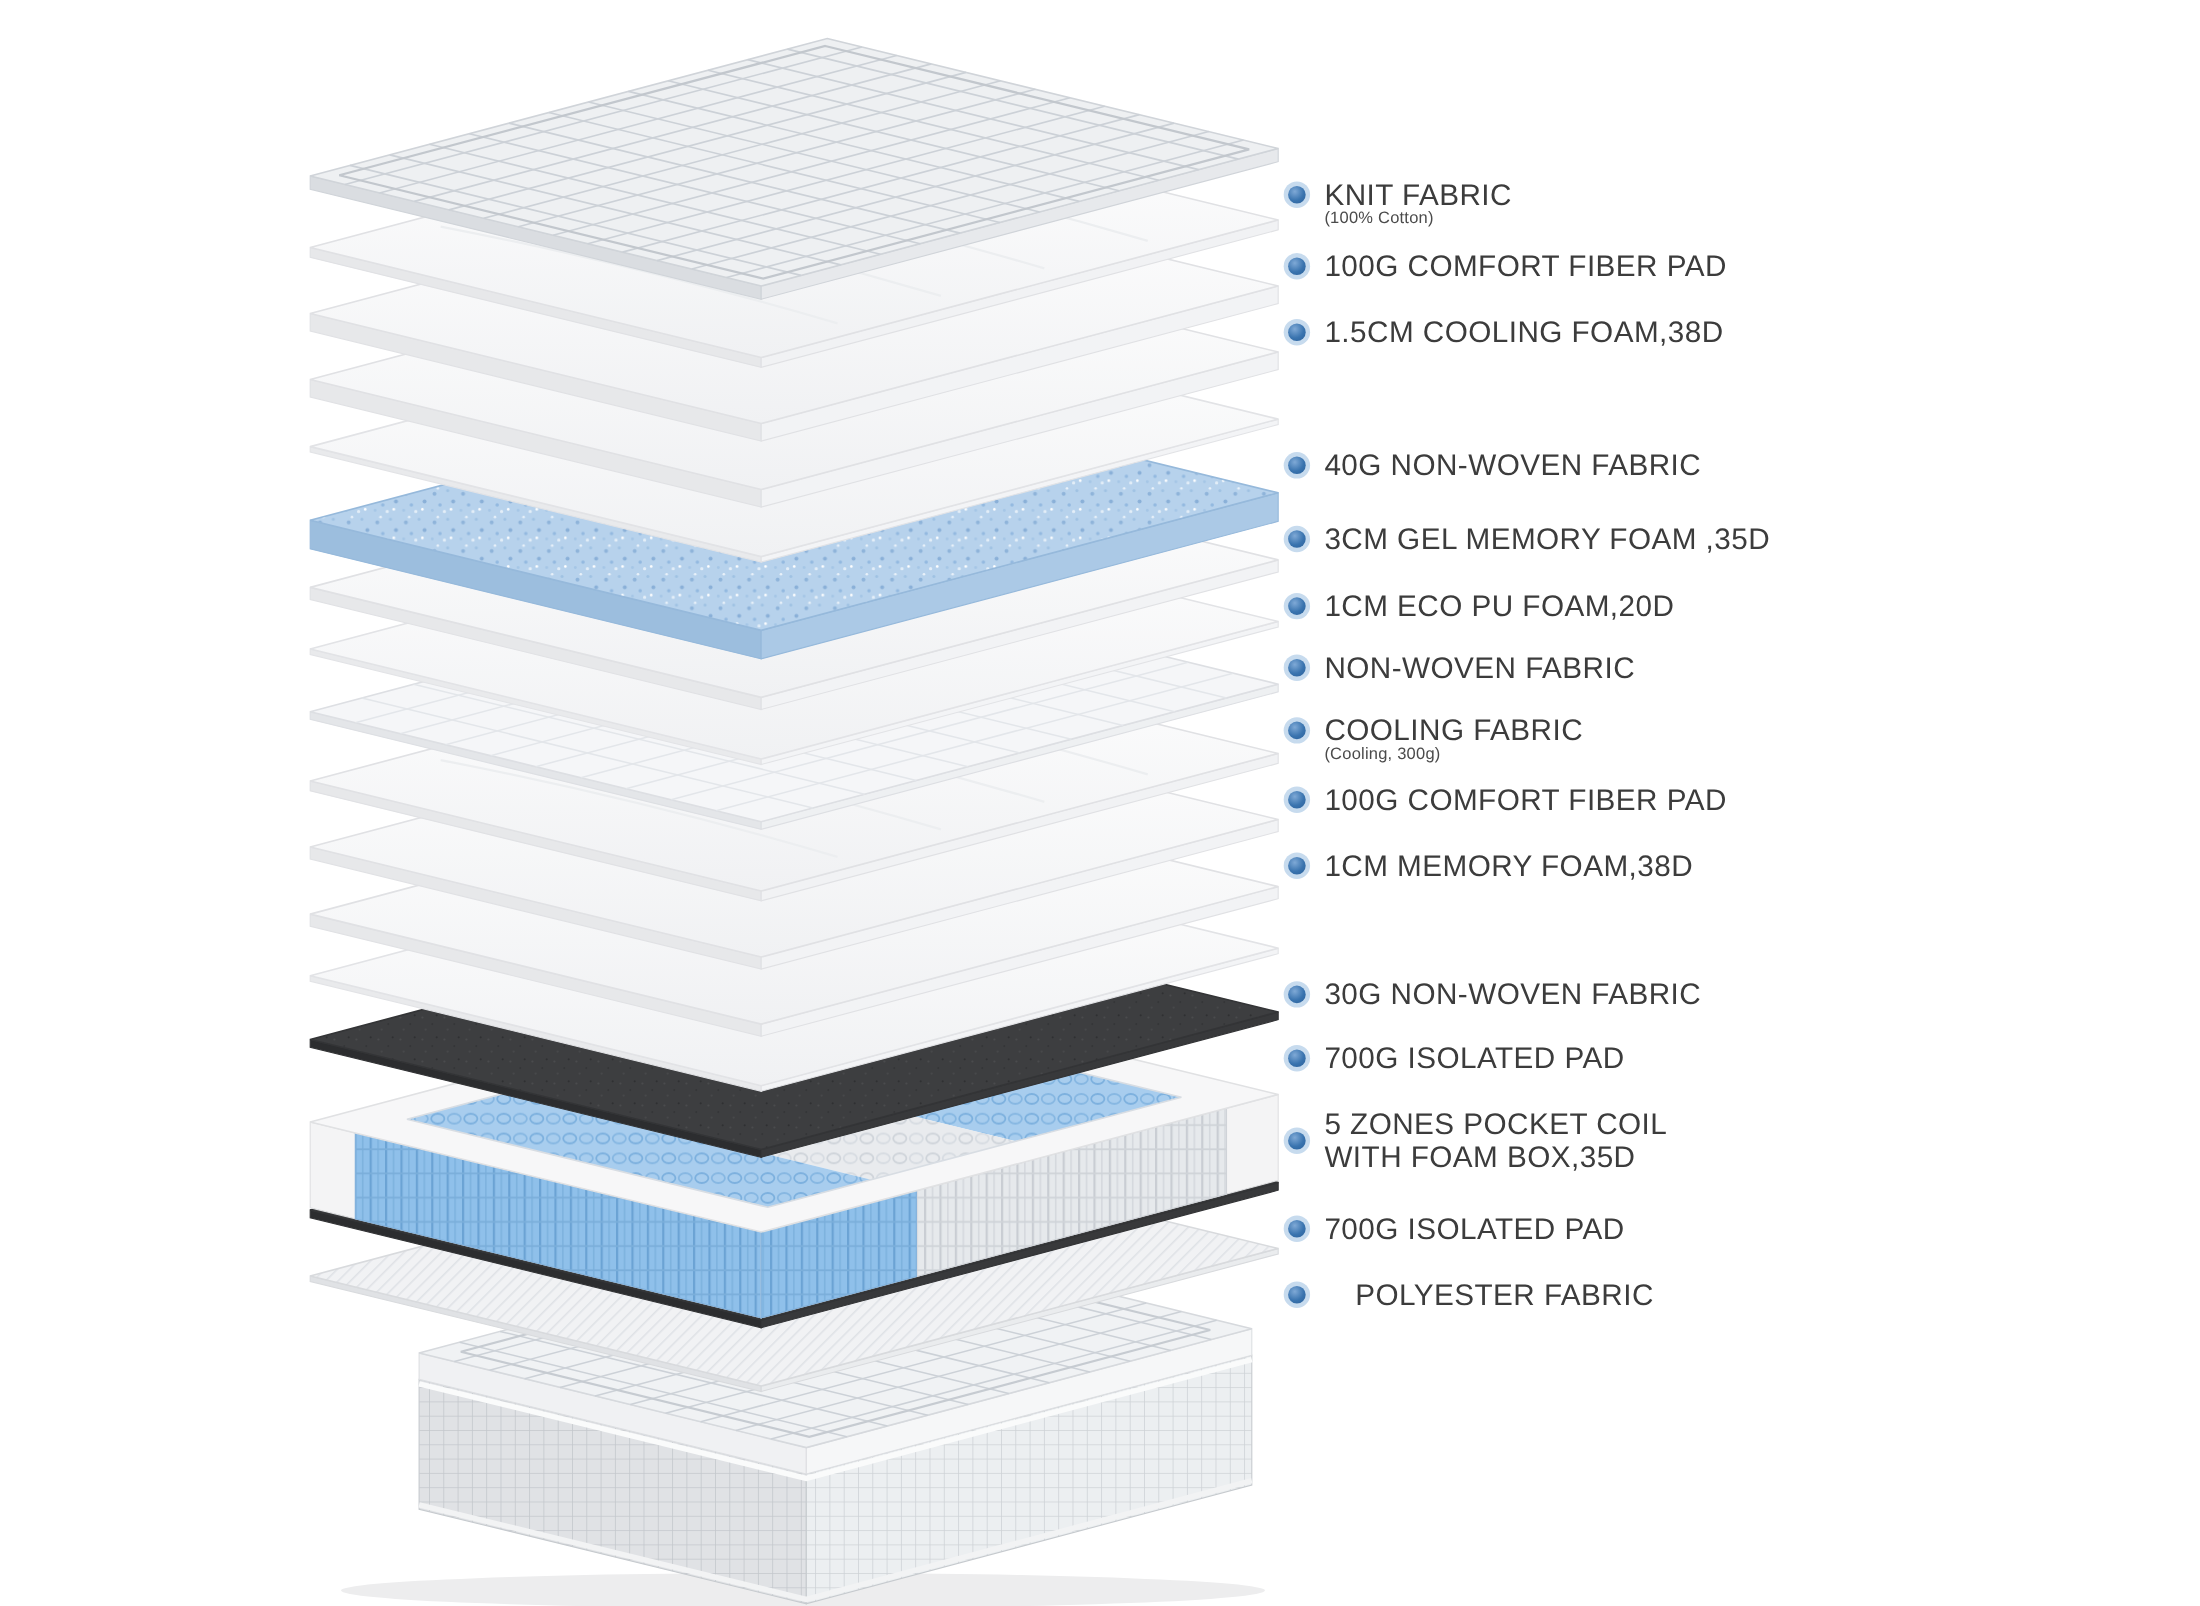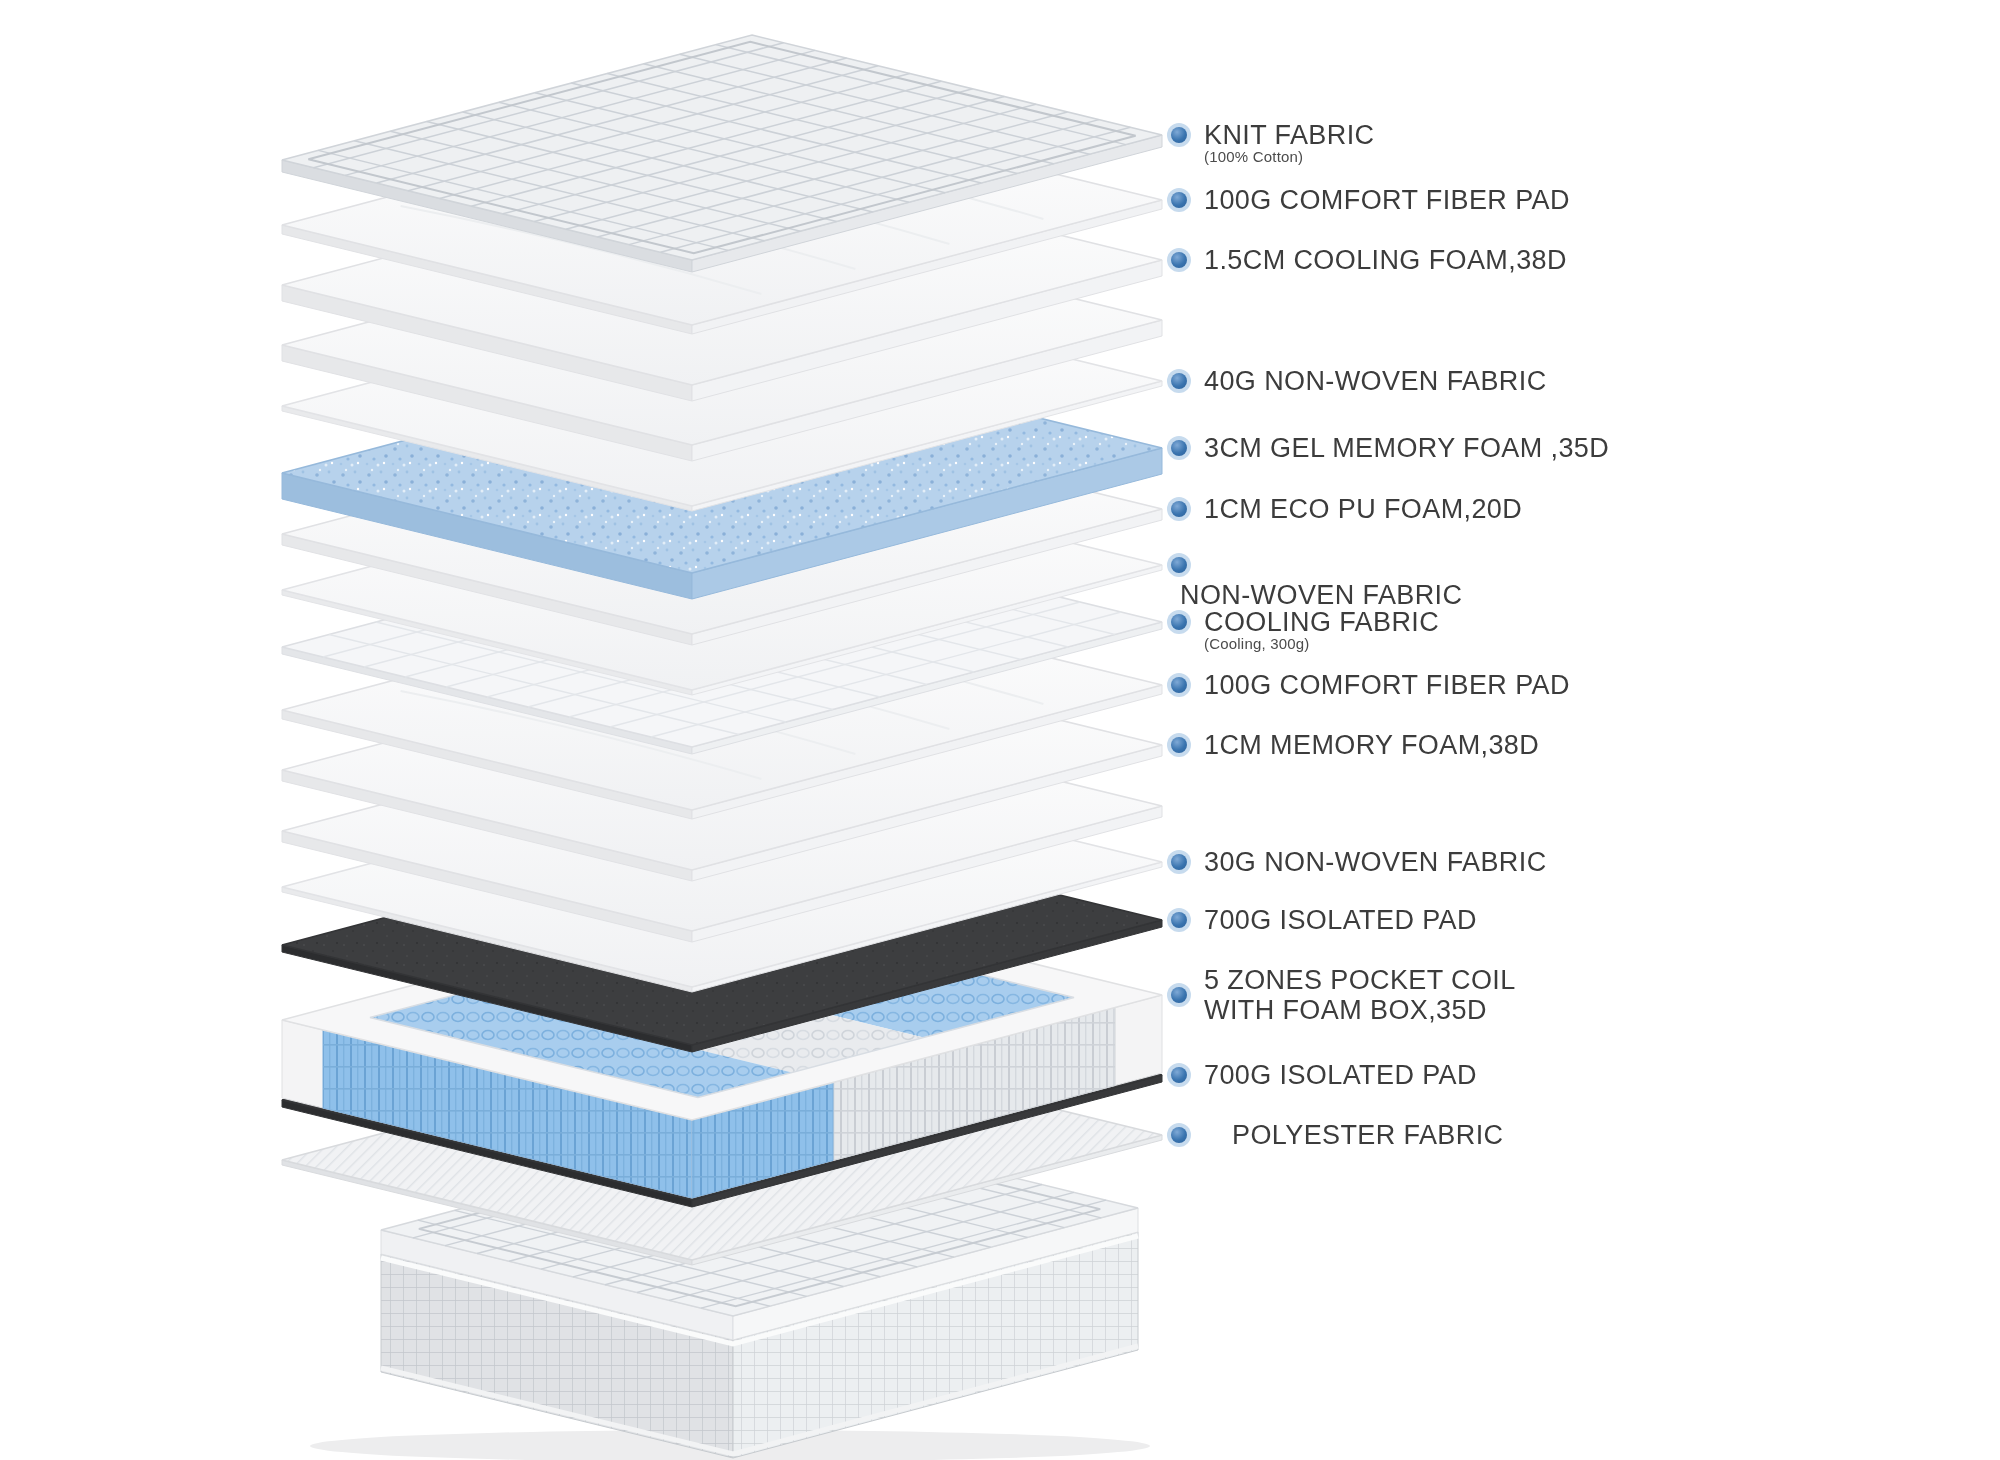--- a/index.html
+++ b/index.html
@@ -1,20 +1,20 @@
 <!DOCTYPE html>
 <html><head>
 <meta charset="utf-8">
 <style>
   html,body{margin:0;padding:0;background:#ffffff;}
   body{font-family:"Liberation Sans", sans-serif;}
   #stage{position:relative;width:2000px;height:1460px;background:#ffffff;overflow:hidden;}
   #diagram{position:absolute;left:0;top:0;}
   #labels{position:absolute;left:0;top:0;width:2000px;height:1460px;pointer-events:none;}
-  .label-row{position:absolute;left:1167px;display:flex;align-items:flex-start;height:36px;}
+  .label-row{position:absolute;left:1167px;display:flex;align-items:flex-start;height:36px;margin-top:42px;}
   .dot{width:24px;height:24px;border-radius:50%;background:#c7dbee;position:relative;flex:none;margin-top:6px;}
   .dot-core{position:absolute;left:4px;top:4px;width:16px;height:16px;border-radius:50%;
             background:radial-gradient(circle at 38% 32%, #7fa9d6 0%, #3a74af 55%, #2a5f99 100%);}
   .label-text{margin-left:13px;}
   .label-main{font-size:27px;line-height:36px;color:#3c3c3c;letter-spacing:0.4px;white-space:nowrap;}
   .two-line .label-main{line-height:30px;}
   .label-sub{font-size:15px;line-height:17px;color:#4b4b4b;margin-top:-5px;letter-spacing:0.2px;white-space:nowrap;}
 </style>
 </head>
 <body>
@@ -301,21 +301,21 @@
         </div>
       </div>
       <div class="label-row" style="top: 491px;">
         <span class="dot">
           <span class="dot-core"></span>
         </span>
         <div class="label-text">
           <div class="label-main">1CM ECO PU FOAM,20D</div>
         </div>
       </div>
-      <div class="label-row" style="top: 547px; flex-direction: column;">
+      <div class="label-row" style="top: 547px;">
         <span class="dot">
           <span class="dot-core"></span>
         </span>
         <div class="label-text">
           <div class="label-main">NON-WOVEN FABRIC</div>
         </div>
       </div>
       <div class="label-row" style="top: 604px;">
         <span class="dot">
           <span class="dot-core"></span>

